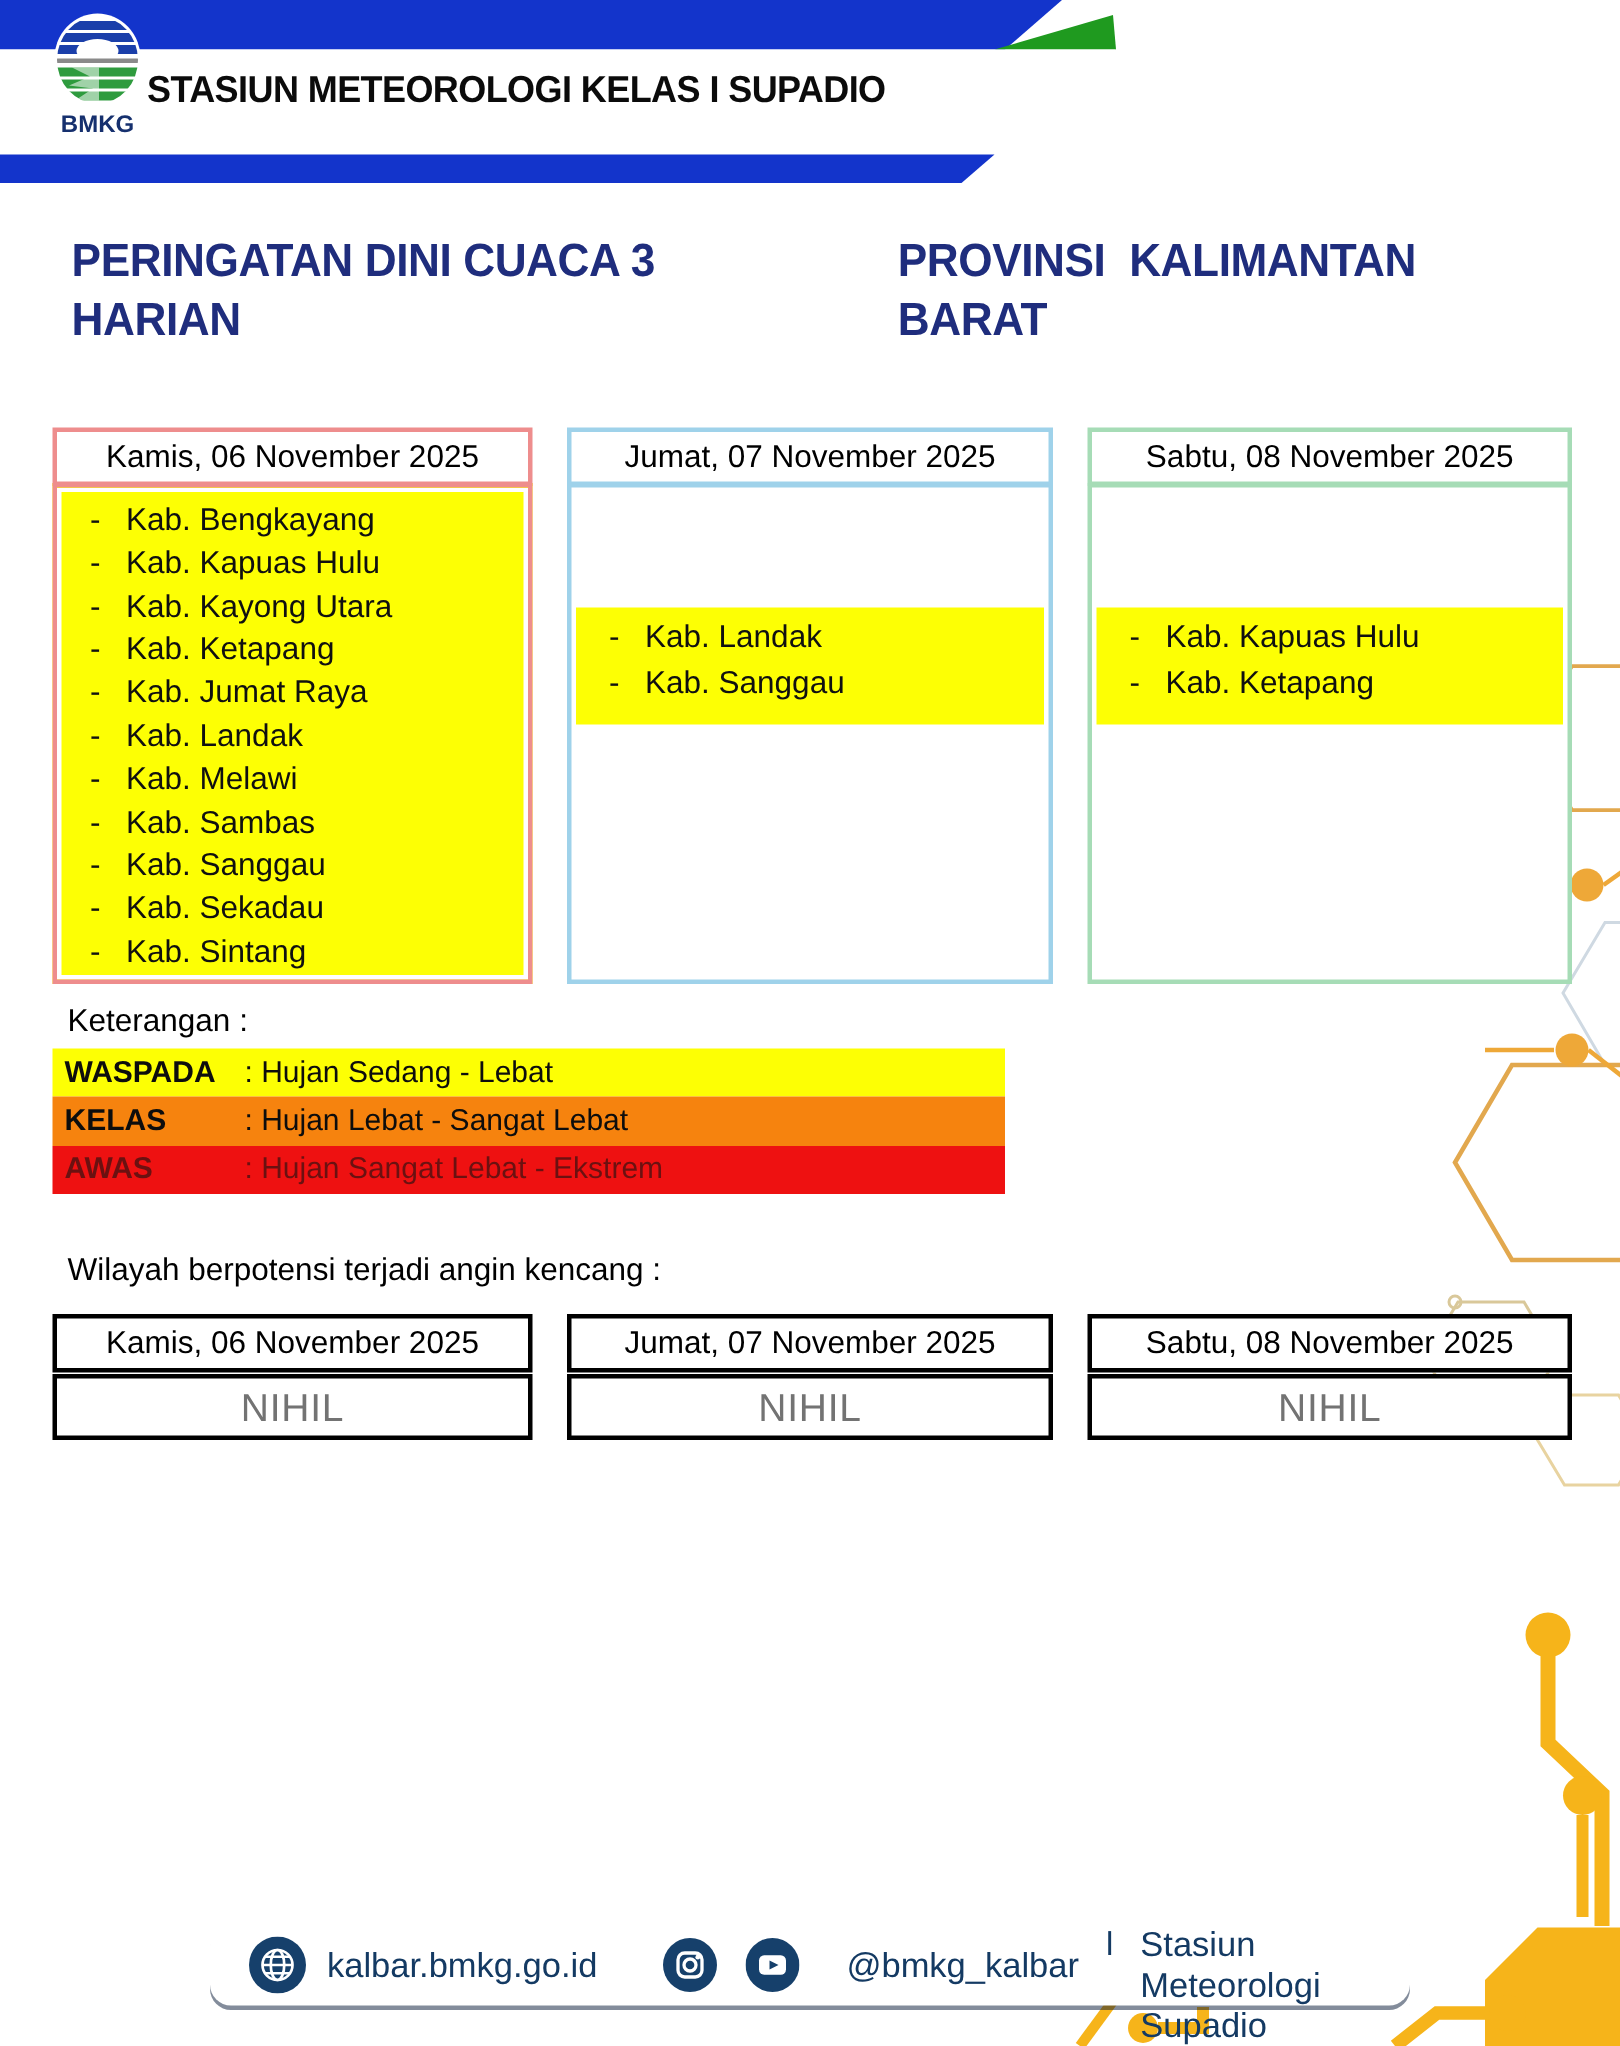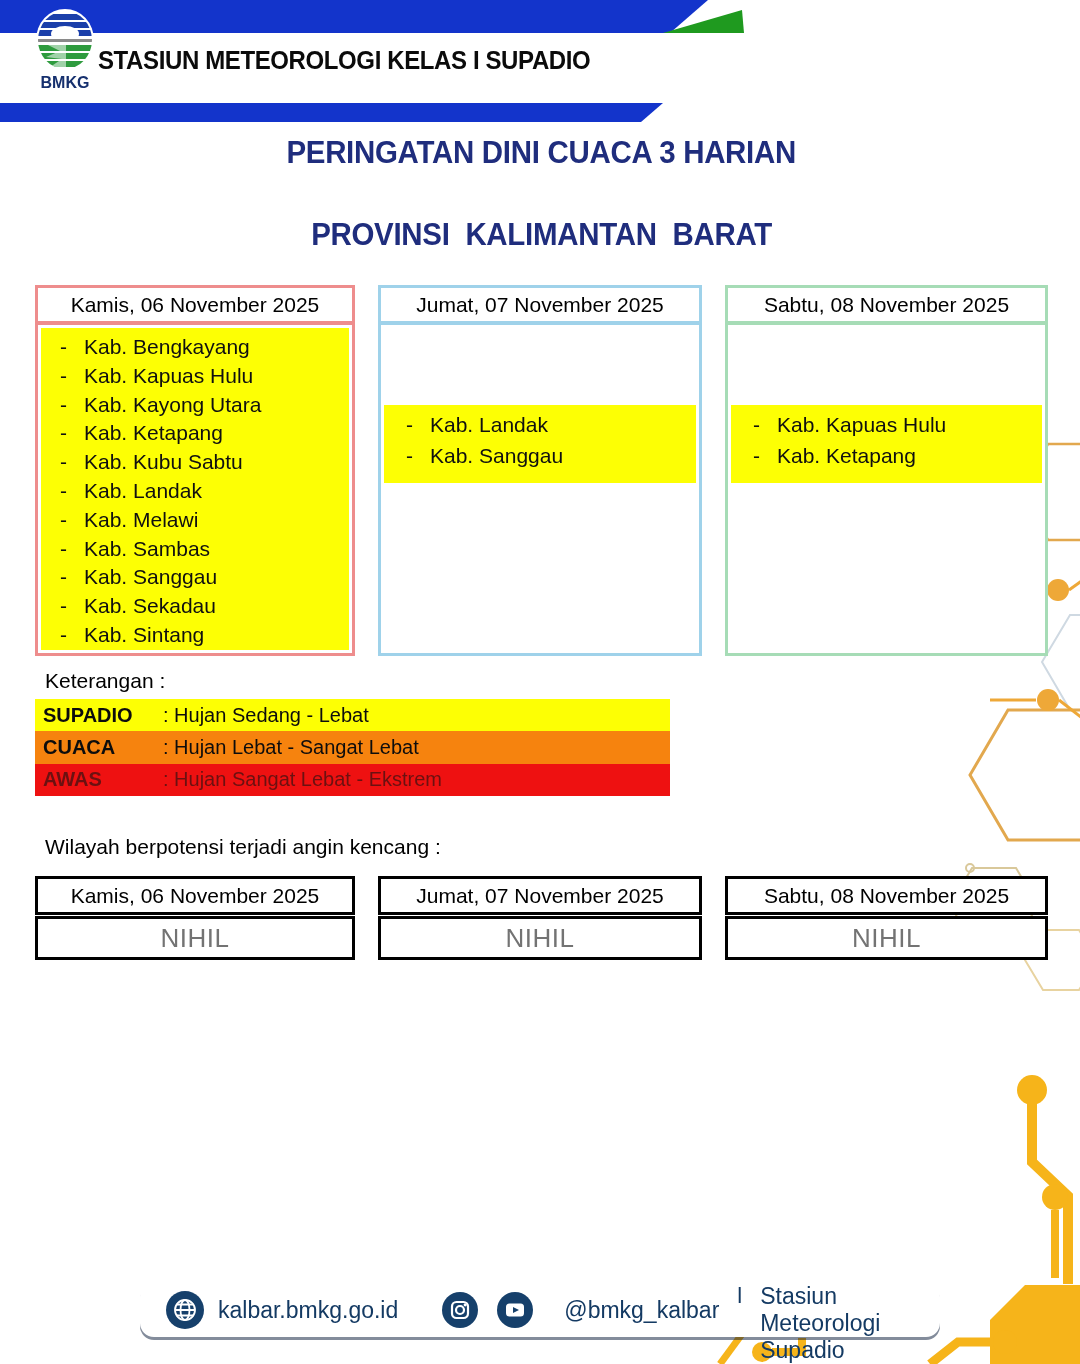--- a/index.html
+++ b/index.html
@@ -18,21 +18,21 @@
   
   .hdr-svg{left:0;top:0;z-index:2;}
   .station-title{position:absolute;left:98px;top:46px;z-index:3;font-size:25px;font-weight:bold;
     color:#0b0b0b;letter-spacing:-.4px;transform:scaleX(.96);transform-origin:left center;white-space:nowrap;}
   .logo-wrap{position:absolute;left:26px;top:8px;z-index:4;width:78px;text-align:center;}
   .logo-bmkg-label{font-size:16px;font-weight:bold;color:#16306e;margin-top:-2px;
     text-shadow:0 0 3px #fff,0 0 3px #fff;}
 
   
   .title-box{position:absolute;left:35px;top:148px;width:1013px;height:90px;background:#fff;
-    display:flex;flex-direction:column;align-items:center;justify-content:center;gap:43px;}
+    display:flex;flex-direction:row;align-items:center;justify-content:center;gap:43px;}
   .title-line{color:#1f2d7d;font-size:31px;line-height:39px;font-weight:bold;letter-spacing:-.3px;
     transform:scaleX(.95);white-space:pre-wrap;}
 
   
   .head-box{position:absolute;top:285px;height:33px;background:#fff;border:3px solid #000;
     box-shadow:inset 0 0 0 3px #fff;display:flex;align-items:center;justify-content:center;
     font-size:21px;color:#000;}
   .warn-box{position:absolute;top:322px;height:328px;background:#fff;border:3px solid #000;
     box-shadow:inset 0 0 0 3px #fff;}
   .b-red{border-color:#ee8d8d;}
@@ -197,21 +197,21 @@
     <span>Sabtu, 08 November 2025</span>
   </div>
 
   <div class="warn-box solid b-red c0 content">
     <ul class="area-list">
 
     <li class="area-item">Kab. Bengkayang</li>
         <li class="area-item">Kab. Kapuas Hulu</li>
         <li class="area-item">Kab. Kayong Utara</li>
         <li class="area-item">Kab. Ketapang</li>
-        <li class="area-item">Kab. Kubu Sabtu</li>
+        <li class="area-item">Kab. Jumat Raya</li>
         <li class="area-item">Kab. Landak</li>
         <li class="area-item">Kab. Melawi</li>
         <li class="area-item">Kab. Sambas</li>
         <li class="area-item">Kab. Sanggau</li>
         <li class="area-item">Kab. Sekadau</li>
         <li class="area-item">Kab. Sintang</li>
       </ul>
   </div>
   <div class="warn-box b-blue c1 content">
     <div class="band">
@@ -228,25 +228,25 @@
 
       <li class="area-item">Kab. Kapuas Hulu</li>
           <li class="area-item">Kab. Ketapang</li>
         </ul>
     </div>
   </div>
 
   <div class="legend content">
     <div class="legend-title">Keterangan :</div>
     <div class="legend-row row-waspada">
-      <span class="lv">SUPADIO</span>
+      <span class="lv">WASPADA</span>
       <span class="ds">: Hujan Sedang - Lebat</span>
     </div>
     <div class="legend-row row-siaga">
-      <span class="lv">CUACA</span>
+      <span class="lv">KELAS</span>
       <span class="ds">: Hujan Lebat - Sangat Lebat</span>
     </div>
     <div class="legend-row row-awas">
       <span class="lv">AWAS</span>
       <span class="ds">: Hujan Sangat Lebat - Ekstrem</span>
     </div>
   </div>
 
   <div class="wind-title content">Wilayah berpotensi terjadi angin kencang :</div>
 

